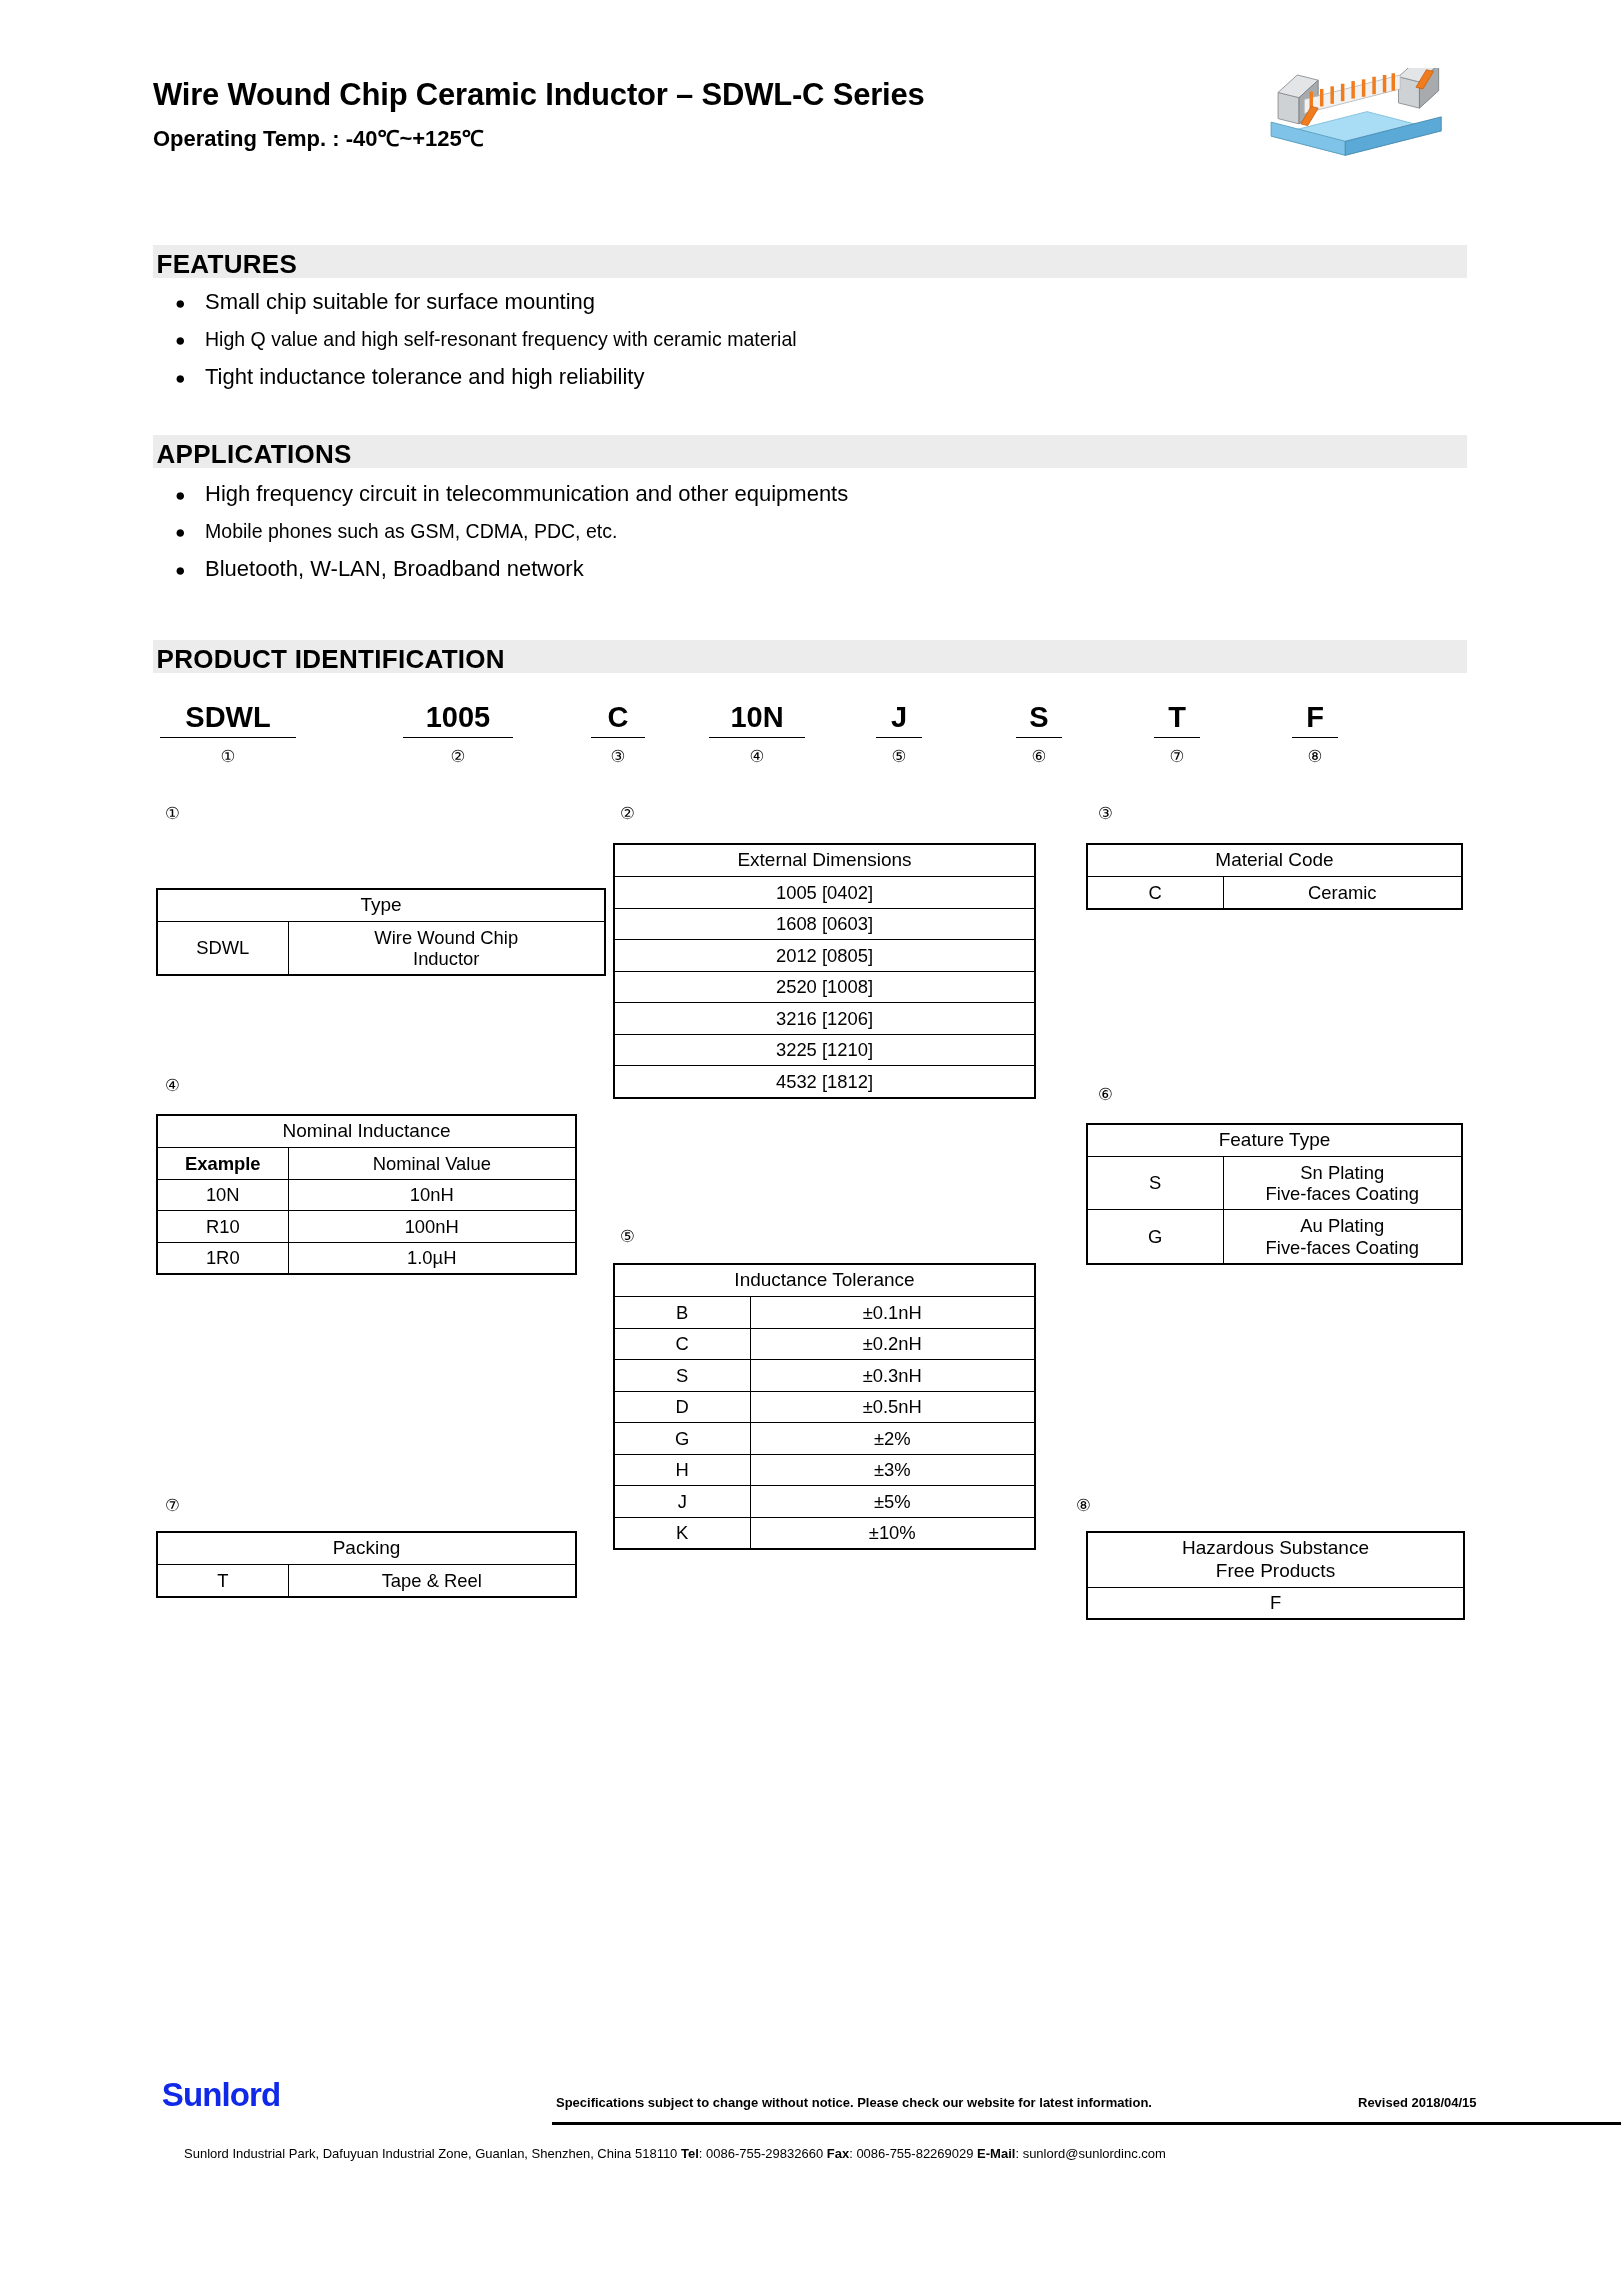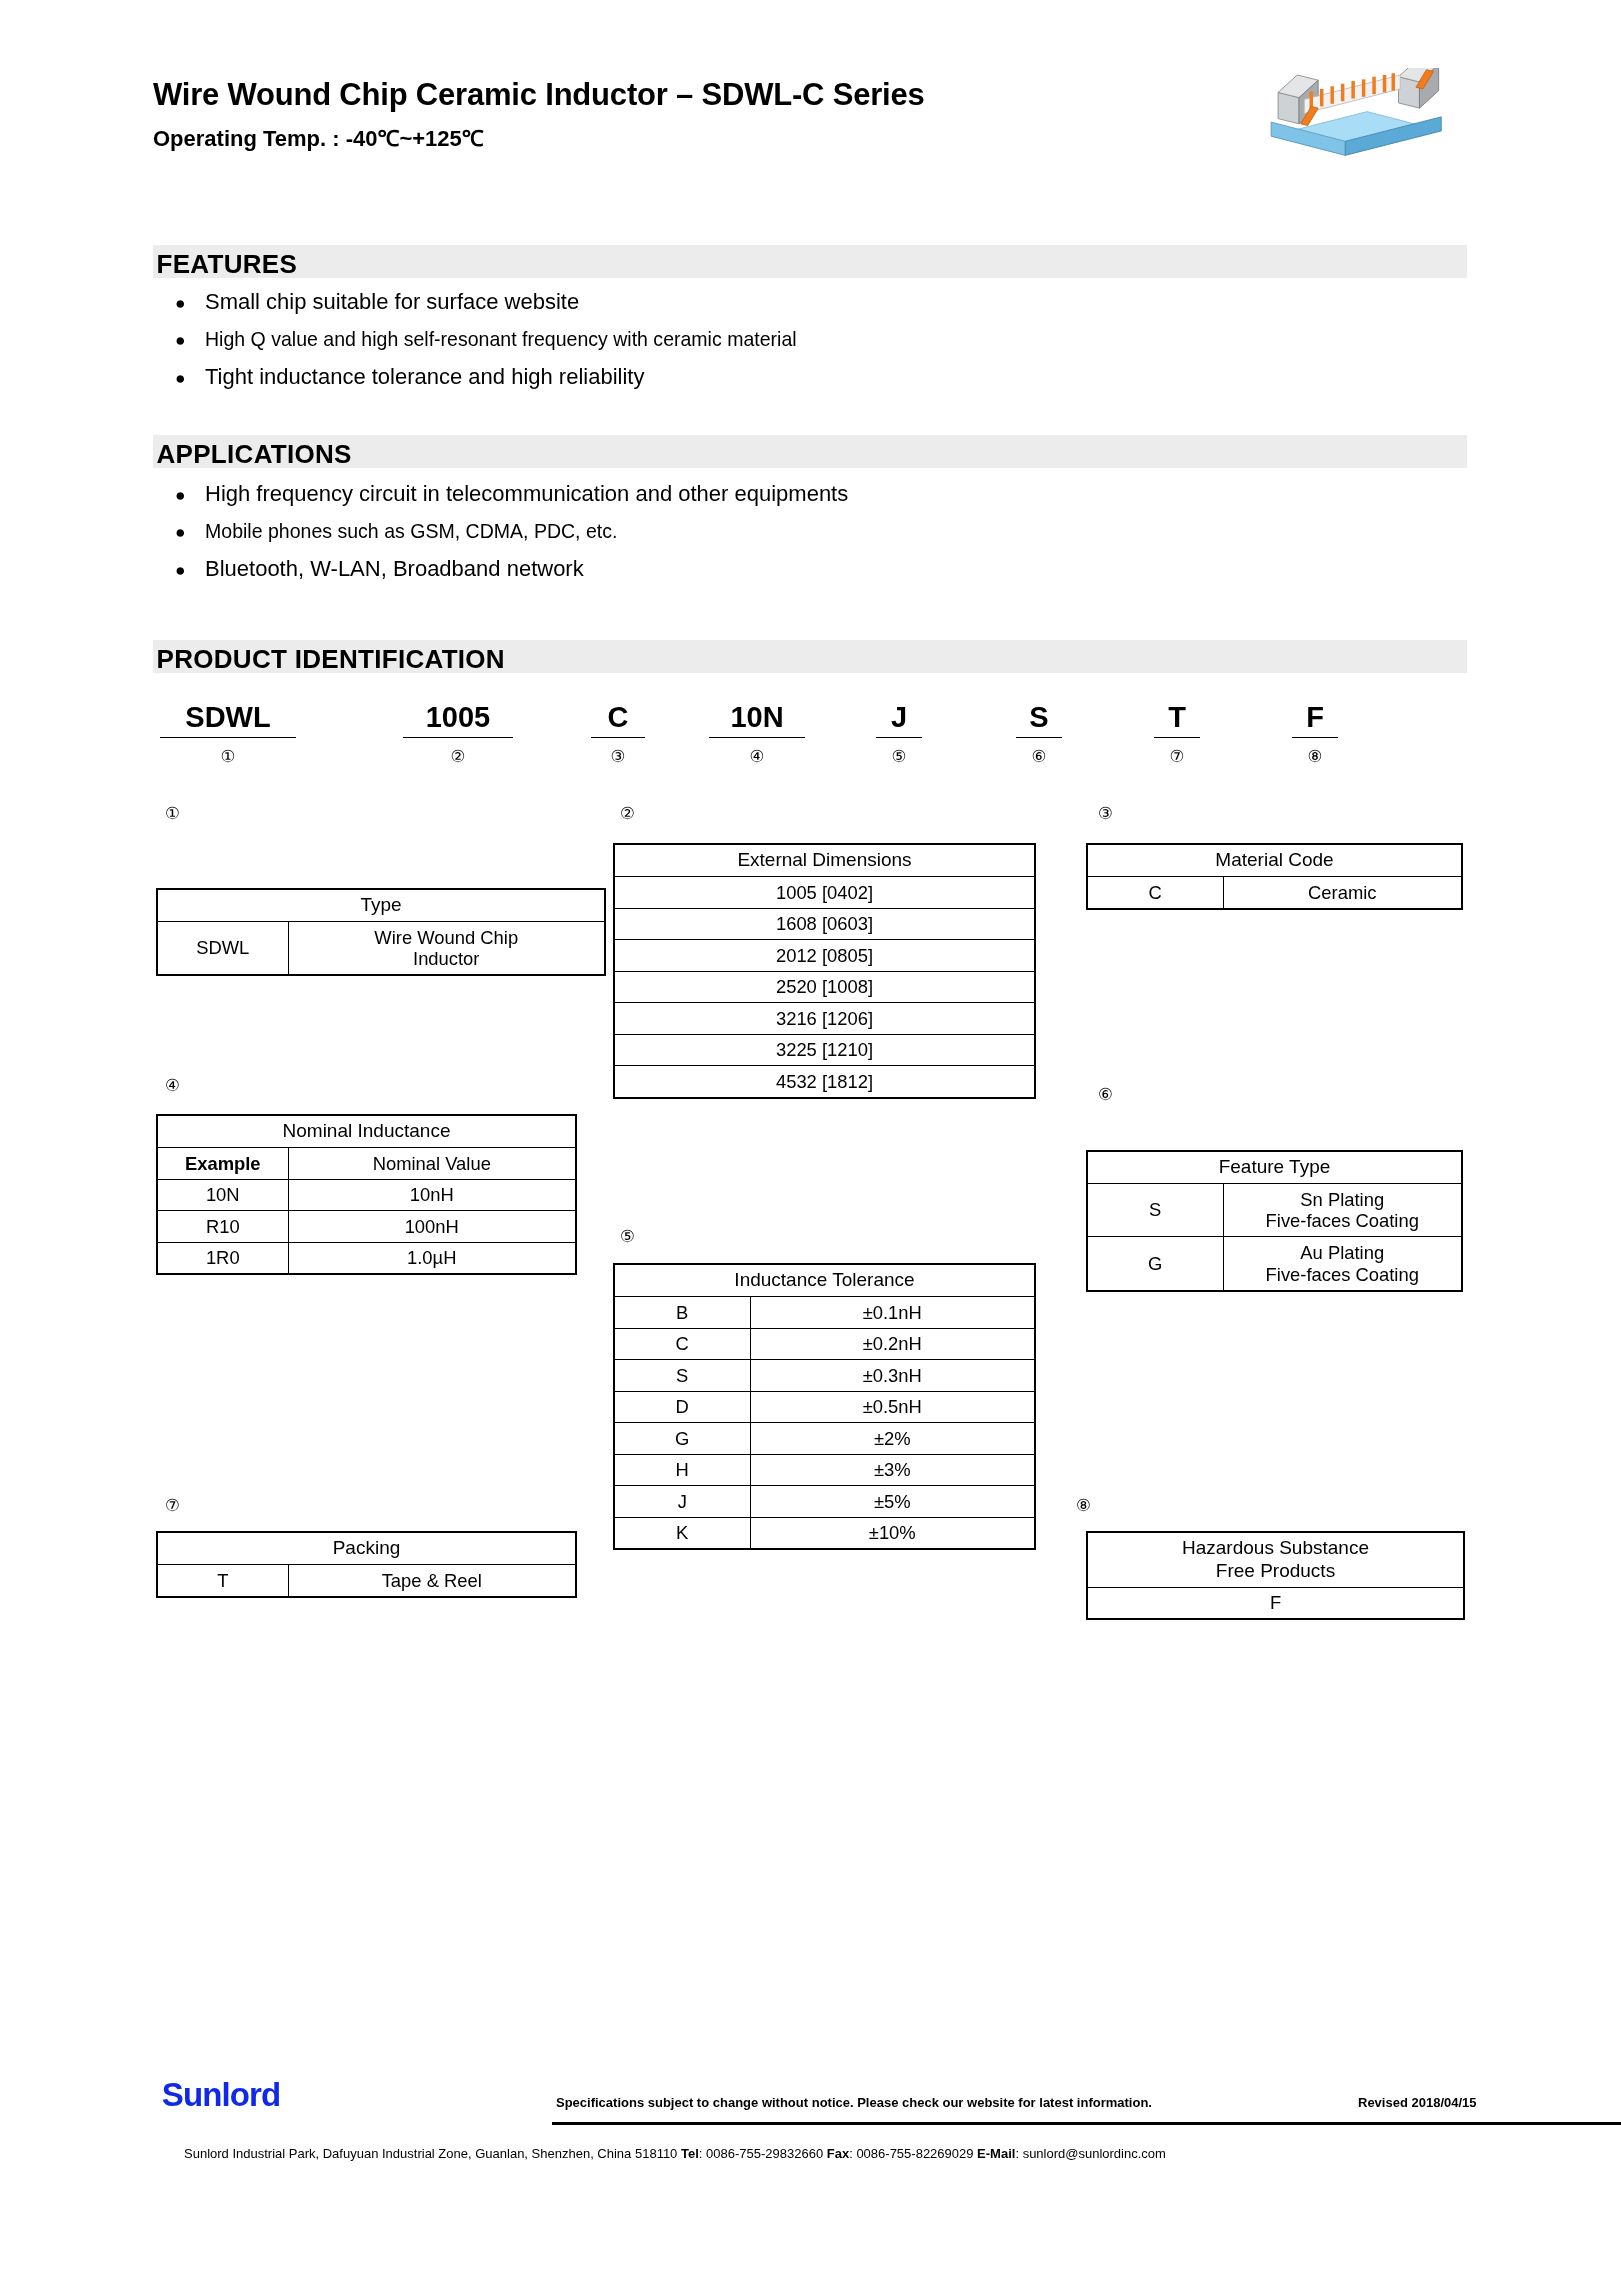--- a/index.html
+++ b/index.html
@@ -211,21 +211,21 @@
     <polygon points="54,64 62,66 74,46 66,44" fill="#f07c1e" stroke="#c96318" stroke-width="1"></polygon>
     <polygon points="186,22 194,24 206,4 198,2" fill="#f07c1e" stroke="#c96318" stroke-width="1"></polygon>
   </svg>
 
   <div class="section-bar" style="top:245px;">
     <span>FEATURES</span>
   </div>
   <div class="bullets" style="top:289px;">
     <div class="bullet-row">
       <span class="bullet-dot">●</span>
-      <span class="bullet-text">Small chip suitable for surface website</span>
+      <span class="bullet-text">Small chip suitable for surface mounting</span>
     </div>
     <div class="bullet-row">
       <span class="bullet-dot">●</span>
       <span class="bullet-text narrow">High Q value and high self-resonant frequency with ceramic material</span>
     </div>
     <div class="bullet-row">
       <span class="bullet-dot">●</span>
       <span class="bullet-text">Tight inductance tolerance and high reliability</span>
     </div>
   </div>
@@ -357,21 +357,21 @@
       <td>R10</td>
       <td>100nH</td>
     </tr>
     <tr>
       <td>1R0</td>
       <td>1.0µH</td>
     </tr>
   </tbody>
     </table>
 
-  <table class="spec thick" style="left:1086px; top:1123px; width:377px;margin-top:27px;">
+  <table class="spec thick" style="left:1086px; top:1123px; width:377px;">
     <tbody>
         <tr>
       <td class="hdr" colspan="2">Feature Type</td>
     </tr>
     <tr>
       <td style="width:136px;">S</td>
       <td>Sn Plating<br>Five-faces Coating</td>
     </tr>
     <tr>
       <td>G</td>

